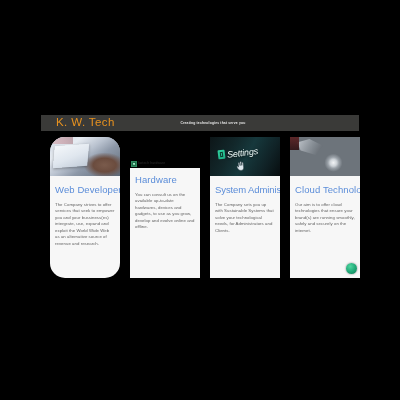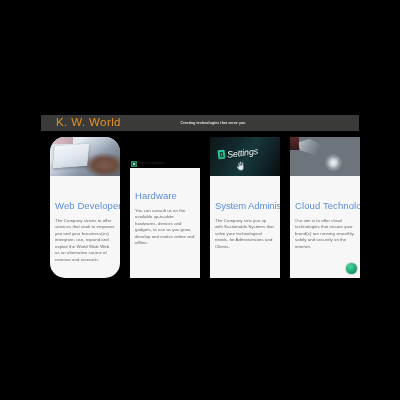--- a/index.html
+++ b/index.html
@@ -227,21 +227,21 @@
 
   
   .card-body {
     padding: 7px 5px 0 5px;
   }
   .card-title {
     color: #5b8dd9;
     font-size: 9.5px;
     line-height: 13.5px;
     letter-spacing: 0.1px;
-    margin: 16px 0 5px 0;
+    margin: 0 0 5px 0;
     font-weight: normal;
     white-space: nowrap;
   }
   .card-2 .card-body { padding-top: 5px; }
   .card-3 .card-title { letter-spacing: -0.1px; }
   .card-text {
     color: #636363;
     font-size: 4.3px;
     line-height: 6.6px;
     letter-spacing: 0.05px;
@@ -259,21 +259,21 @@
     background: radial-gradient(circle at 38% 32%, #4fd6a0 0%, #21a877 52%, #0f7a55 100%);
     box-shadow: 0 0 2px rgba(0,0,0,.5);
   }
 </style>
 </head>
 <body>
 
 <div class="viewport">
 
   <div class="site-header">
-    <div class="brand">K. W. World</div>
+    <div class="brand">K. W. Tech</div>
     <div class="tagline">Creating technologies that serve you</div>
   </div>
 
   <div class="cards">
 
     <div class="card card-1">
       <div class="card-media">
         <div class="photo-laptop"></div>
       </div>
       <div class="card-body">

